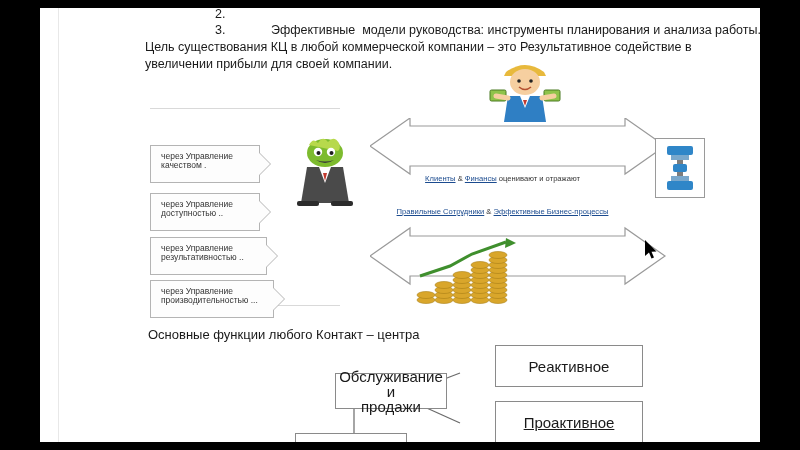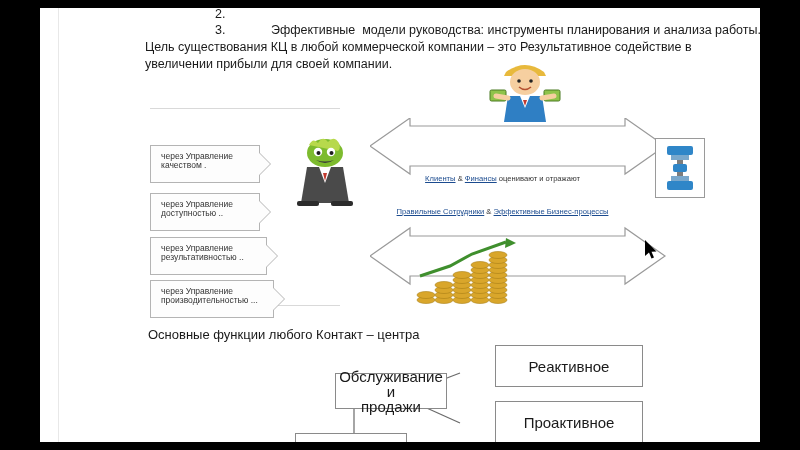--- a/index.html
+++ b/index.html
@@ -235,21 +235,21 @@
     <svg style="position:absolute; left:300px; top:340px;" width="190" height="95" viewBox="0 0 190 95">
       <path d="M60 48 L120 25" stroke="#6a6a6a" stroke-width="1.2" fill="none"></path>
       <path d="M60 48 L120 75" stroke="#6a6a6a" stroke-width="1.2" fill="none"></path>
       <path d="M30 48 L0 48" stroke="#6a6a6a" stroke-width="1.2" fill="none"></path>
       <path d="M14 60 L14 95" stroke="#6a6a6a" stroke-width="1.2" fill="none"></path>
     </svg>
 
     <div class="node" style="left:295px; top:365px; width:112px; height:36px;">Обслуживание и
 продажи</div>
     <div class="node" style="left:455px; top:337px; width:148px; height:42px;">Реактивное</div>
-    <div class="node" style="left:455px; top:393px; width:148px; height:42px;">Проактивное</div>
+    <div class="node" style="left:455px; top:393px; width:148px; height:42px;text-decoration:underline;">Проактивное</div>
     <div class="node" style="left:255px; top:425px; width:112px; height:40px;"></div>
 
   </div>
 
   <svg style="position:absolute; left:645px; top:240px;" width="14" height="20" viewBox="0 0 14 20">
     <polygon points="0,0 0,16 4,12.5 6.5,18.5 9,17.5 6.5,11.8 11.5,11.5" fill="#000000"></polygon>
   </svg>
 
 </div>
 

